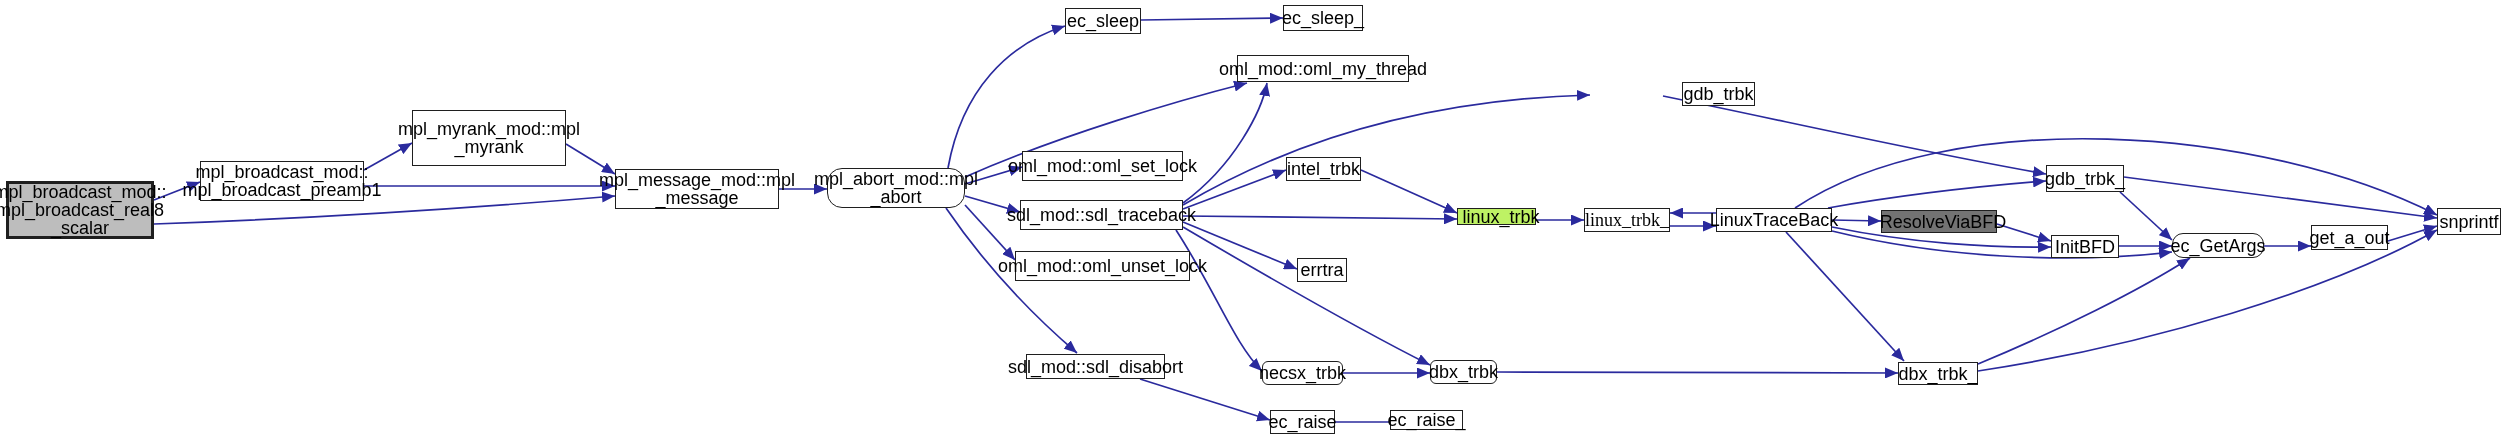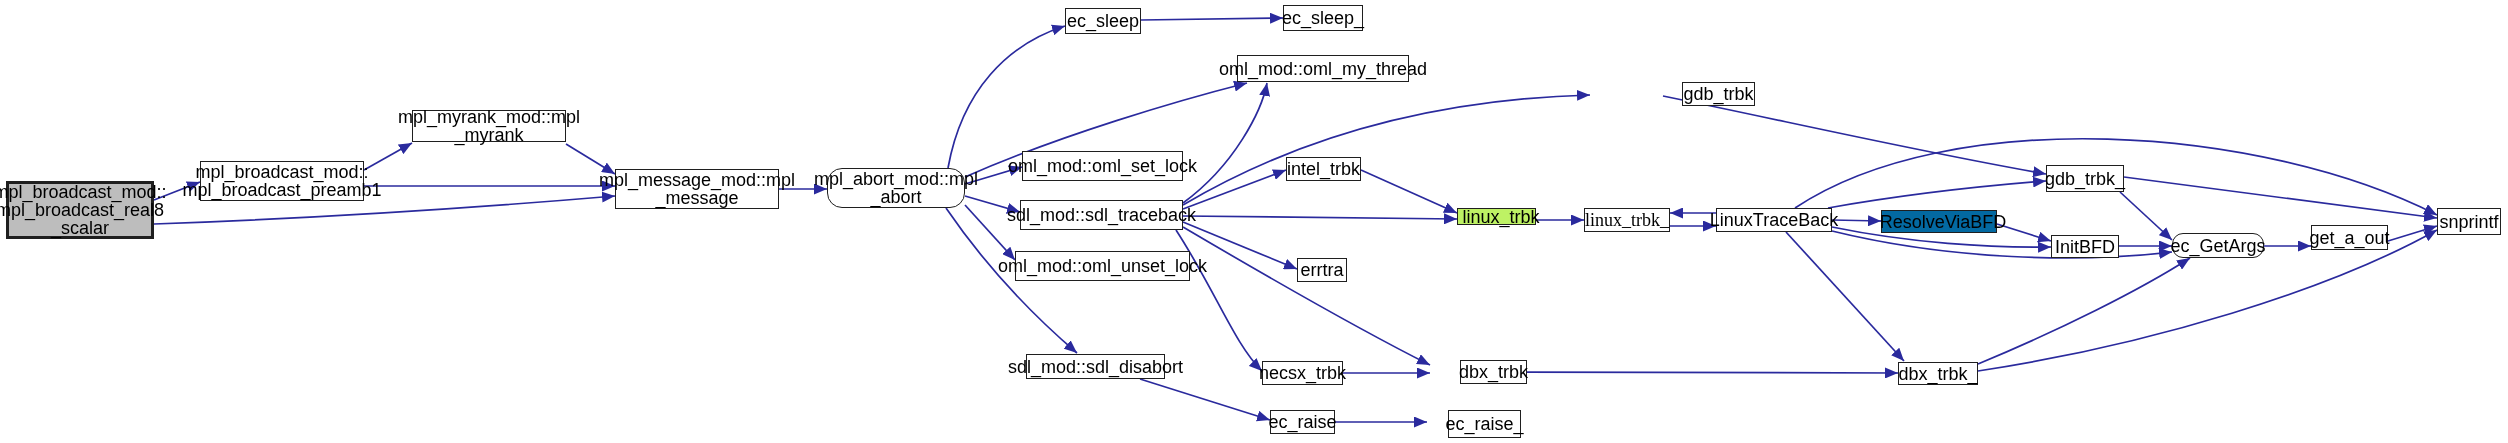--- a/index.html
+++ b/index.html
@@ -85,44 +85,44 @@
         <path d="M2124,177 L2437,218" class="edge" stroke="#2a2a9d" marker-end="url(#arrowhead)"></path>
         <path d="M2120,192 L2172,240" class="edge" stroke="#2a2a9d" marker-end="url(#arrowhead)"></path>
       </g>
   </svg>
   <div id="node-layer">
       <div class="node root" style="left: 6px; top: 181px; width: 148px; height: 58px; background: rgb(189, 189, 189); border-color: rgb(31, 31, 31);">mpl_broadcast_mod::
 mpl_broadcast_real8
 _scalar</div>
       <div class="node" style="left: 200px; top: 161px; width: 164px; height: 40px; background: rgb(255, 255, 255); border-color: rgb(31, 31, 31);">mpl_broadcast_mod::
 mpl_broadcast_preamb1</div>
-      <div class="node" style="left: 412px; top: 110px; width: 154px; height: 32px; background: rgb(255, 255, 255); border-color: rgb(31, 31, 31);">mpl_myrank_mod::mpl
+      <div class="node" style="left: 412px; top: 110px; width: 154px; height: 56px; background: rgb(255, 255, 255); border-color: rgb(31, 31, 31);">mpl_myrank_mod::mpl
 _myrank</div>
       <div class="node" style="left: 615px; top: 169px; width: 164px; height: 40px; background: rgb(255, 255, 255); border-color: rgb(31, 31, 31);">mpl_message_mod::mpl
 _message</div>
       <div class="node" style="left: 827px; top: 168px; width: 138px; height: 40px; background: rgb(255, 255, 255); border-color: rgb(31, 31, 31); border-radius: 15px;">mpl_abort_mod::mpl
 _abort</div>
       <div class="node" style="left: 1065px; top: 8px; width: 76px; height: 26px; background: rgb(255, 255, 255); border-color: rgb(31, 31, 31);">ec_sleep</div>
       <div class="node" style="left: 1283px; top: 5px; width: 80px; height: 26px; background: rgb(255, 255, 255); border-color: rgb(31, 31, 31);">ec_sleep_</div>
       <div class="node" style="left: 1237px; top: 55px; width: 172px; height: 27px; background: rgb(255, 255, 255); border-color: rgb(31, 31, 31);">oml_mod::oml_my_thread</div>
       <div class="node" style="left: 1022px; top: 151px; width: 161px; height: 30px; background: rgb(255, 255, 255); border-color: rgb(31, 31, 31);">oml_mod::oml_set_lock</div>
       <div class="node" style="left: 1020px; top: 200px; width: 163px; height: 30px; background: rgb(255, 255, 255); border-color: rgb(31, 31, 31);">sdl_mod::sdl_traceback</div>
       <div class="node" style="left: 1015px; top: 251px; width: 175px; height: 30px; background: rgb(255, 255, 255); border-color: rgb(31, 31, 31);">oml_mod::oml_unset_lock</div>
       <div class="node" style="left: 1026px; top: 354px; width: 139px; height: 25px; background: rgb(255, 255, 255); border-color: rgb(31, 31, 31);">sdl_mod::sdl_disabort</div>
       <div class="node" style="left: 1286px; top: 157px; width: 75px; height: 24px; background: rgb(255, 255, 255); border-color: rgb(31, 31, 31);">intel_trbk</div>
       <div class="node" style="left: 1297px; top: 258px; width: 50px; height: 24px; background: rgb(255, 255, 255); border-color: rgb(31, 31, 31);">errtra</div>
-      <div class="node" style="left: 1262px; top: 361px; width: 81px; height: 24px; background: rgb(255, 255, 255); border-color: rgb(31, 31, 31);">necsx_trbk</div>
+      <div class="node" style="left: 1262px; top: 361px; width: 81px; height: 24px; background: rgb(255, 255, 255); border-color: rgb(31, 31, 31); border-radius: 6px;">necsx_trbk</div>
       <div class="node" style="left: 1270px; top: 410px; width: 65px; height: 24px; background: rgb(255, 255, 255); border-color: rgb(31, 31, 31);">ec_raise</div>
-      <div class="node" style="left: 1448px; top: 410px; width: 73px; height: 28px; background: rgb(255, 255, 255); border-color: rgb(31, 31, 31); text-align: right;">ec_raise_</div>
-      <div class="node" style="left: 1460px; top: 360px; width: 67px; height: 24px; background: rgb(255, 255, 255); border-color: rgb(31, 31, 31);">dbx_trbk</div>
+      <div class="node" style="left: 1390px; top: 410px; width: 73px; height: 20px; background: rgb(255, 255, 255); border-color: rgb(31, 31, 31); text-align: right;">ec_raise_</div>
+      <div class="node" style="left: 1430px; top: 360px; width: 67px; height: 24px; background: rgb(255, 255, 255); border-color: rgb(31, 31, 31); border-radius: 6px;">dbx_trbk</div>
       <div class="node" style="left: 1682px; top: 82px; width: 73px; height: 24px; background: rgb(255, 255, 255); border-color: rgb(31, 31, 31);">gdb_trbk</div>
       <div class="node" style="left: 1457px; top: 208px; width: 79px; height: 17px; background: #bef264; border-color: rgb(31, 31, 31); padding-left: 9px;">linux_trbk</div>
       <div class="node" style="left: 1584px; top: 208px; width: 86px; height: 24px; background: rgb(255, 255, 255); border-color: rgb(31, 31, 31); font-family: Liberation Serif, serif;">linux_trbk_</div>
       <div class="node" style="left: 1716px; top: 208px; width: 116px; height: 24px; background: rgb(255, 255, 255); border-color: rgb(31, 31, 31);">LinuxTraceBack</div>
-      <div class="node" style="left: 1881px; top: 210px; width: 116px; height: 23px; background: #0369a1; border-color: rgb(31, 31, 31); padding-left: 8px;">ResolveViaBFD</div>
+      <div class="node" style="left: 1881px; top: 210px; width: 116px; height: 23px; background: #737373; border-color: rgb(31, 31, 31); padding-left: 8px;">ResolveViaBFD</div>
       <div class="node" style="left: 2051px; top: 235px; width: 68px; height: 23px; background: rgb(255, 255, 255); border-color: rgb(31, 31, 31);">InitBFD</div>
       <div class="node" style="left: 2172px; top: 233px; width: 92px; height: 25px; background: rgb(255, 255, 255); border-color: rgb(31, 31, 31); border-radius: 11px;">ec_GetArgs</div>
       <div class="node" style="left: 2311px; top: 225px; width: 77px; height: 25px; background: rgb(255, 255, 255); border-color: rgb(31, 31, 31);">get_a_out</div>
       <div class="node" style="left: 2437px; top: 208px; width: 64px; height: 27px; background: rgb(255, 255, 255); border-color: rgb(31, 31, 31);">snprintf</div>
       <div class="node" style="left: 2046px; top: 165px; width: 78px; height: 27px; background: rgb(255, 255, 255); border-color: rgb(31, 31, 31);">gdb_trbk_</div>
       <div class="node" style="left: 1898px; top: 362px; width: 80px; height: 23px; background: rgb(255, 255, 255); border-color: rgb(31, 31, 31);">dbx_trbk_</div>
     </div>
 </div>
 
 </body></html>

